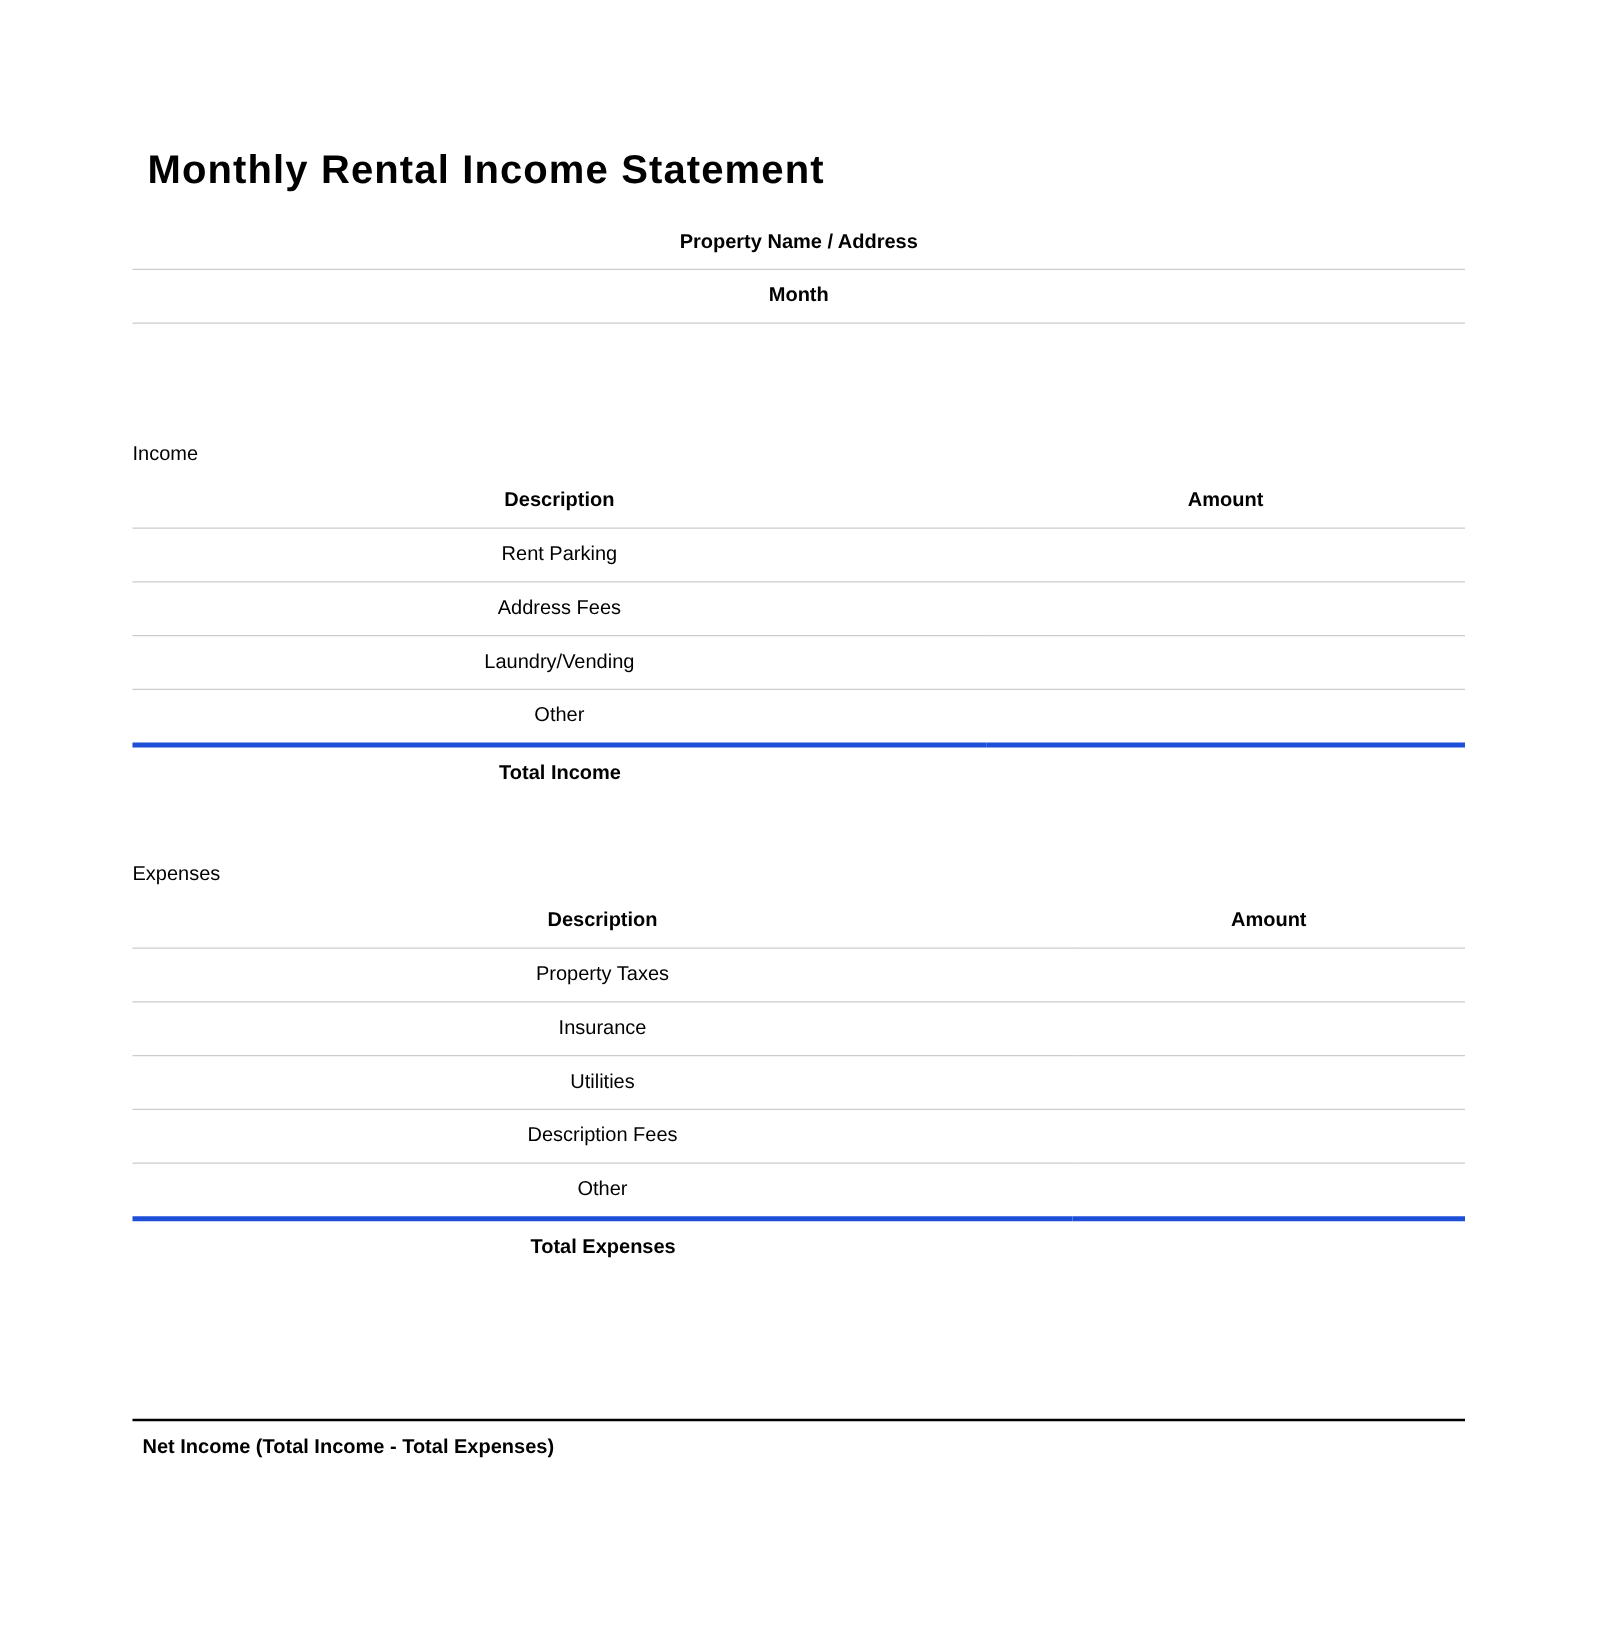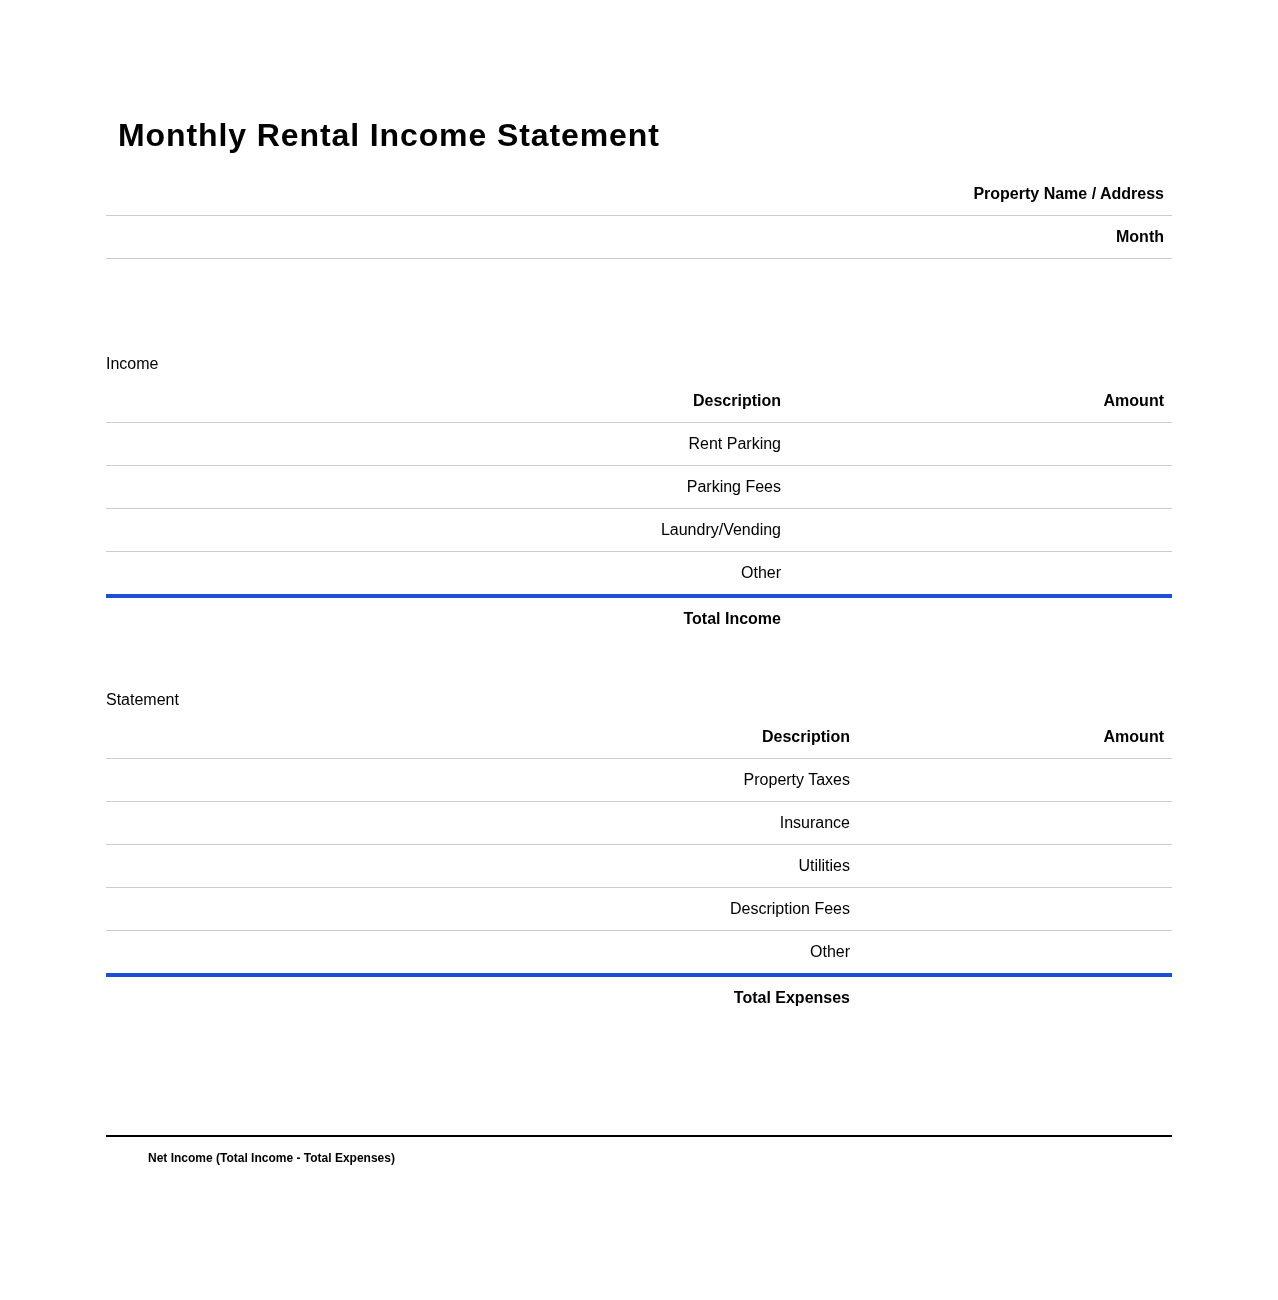--- a/index.html
+++ b/index.html
@@ -35,21 +35,21 @@
       border-collapse: collapse;
       width: 1066px;
       position: absolute;
       left: 0;
       table-layout: fixed;
     }
     td, th {
       padding: 0 8px;
       height: 42px;
       font-size: 16px;
-      text-align: right;
+      text-align: center;
       vertical-align: middle;
       line-height: 18px;
     }
     .info-table { top: 173px; }
     .info-table td {
       font-weight: bold;
       border-bottom: 1px solid #cccccc;
     }
     .section-label {
       position: absolute;
@@ -89,25 +89,24 @@
       left: 0;
       top: 1135px;
       width: 1066px;
       height: 0;
       border-top: 2px solid #000;
     }
     .net-label {
       position: absolute;
       left: 8px;
       top: 1149px;
-      font-size: 12px;
+      font-size: 16px;
       font-weight: bold;
       line-height: 18px;
       white-space: nowrap;
-      margin-left: 34px;
     }
     .amount-cell { }
   </style>
 </head>
 <body>
 
 <div class="page">
 
   <h1 class="title">Monthly Rental Income Statement</h1>
 
@@ -135,39 +134,39 @@
     <tbody>
         <tr>
       <th>Description</th>
       <th>Amount</th>
     </tr>
     <tr>
       <td>Rent Parking</td>
       <td class="amount-cell"></td>
     </tr>
     <tr>
-      <td>Parking Fees</td>
+      <td>Address Fees</td>
       <td class="amount-cell"></td>
     </tr>
     <tr>
       <td>Laundry/Vending</td>
       <td class="amount-cell"></td>
     </tr>
     <tr class="last">
       <td>Other</td>
       <td class="amount-cell"></td>
     </tr>
     <tr class="total">
       <td>Total Income</td>
       <td class="amount-cell"></td>
     </tr>
   </tbody>
     </table>
 
-  <div class="section-label expense-label">Statement</div>
+  <div class="section-label expense-label">Expenses</div>
 
   <table class="ledger expense-table">
     <colgroup>
         <col class="c1">
         <col class="c2">
       </colgroup>
     <tbody>
         <tr>
       <th>Description</th>
       <th>Amount</th>

